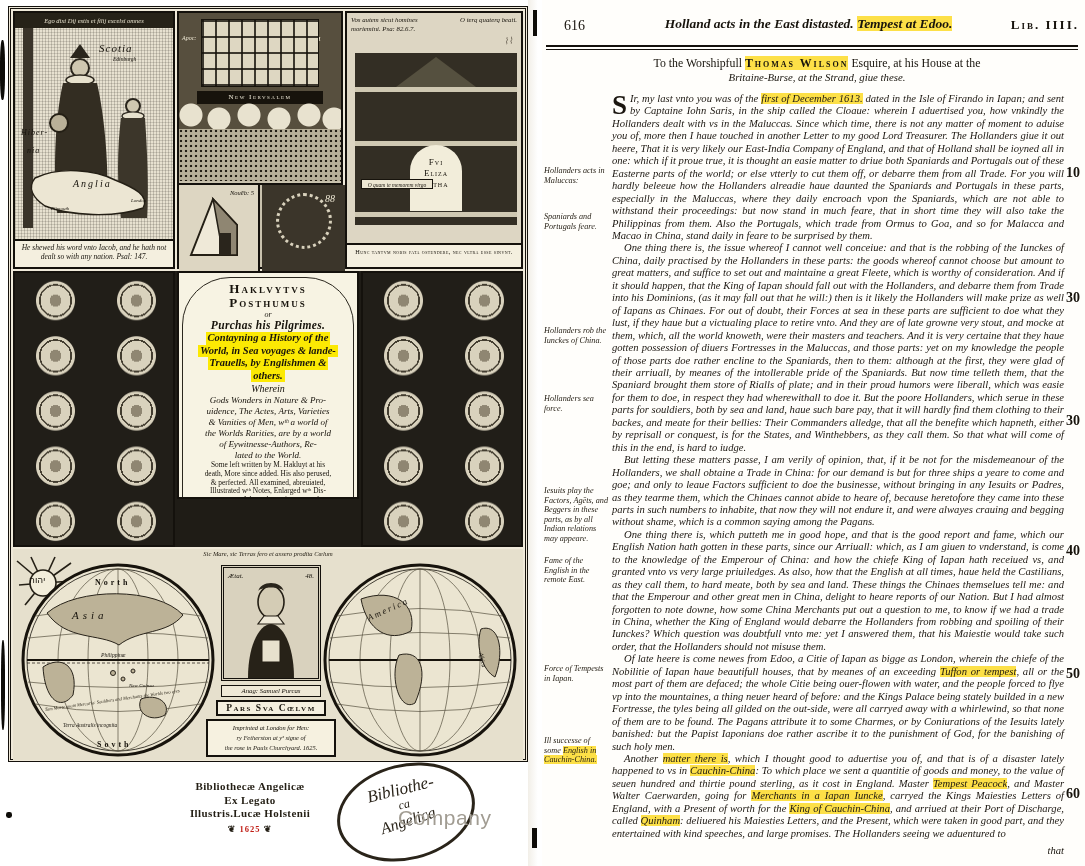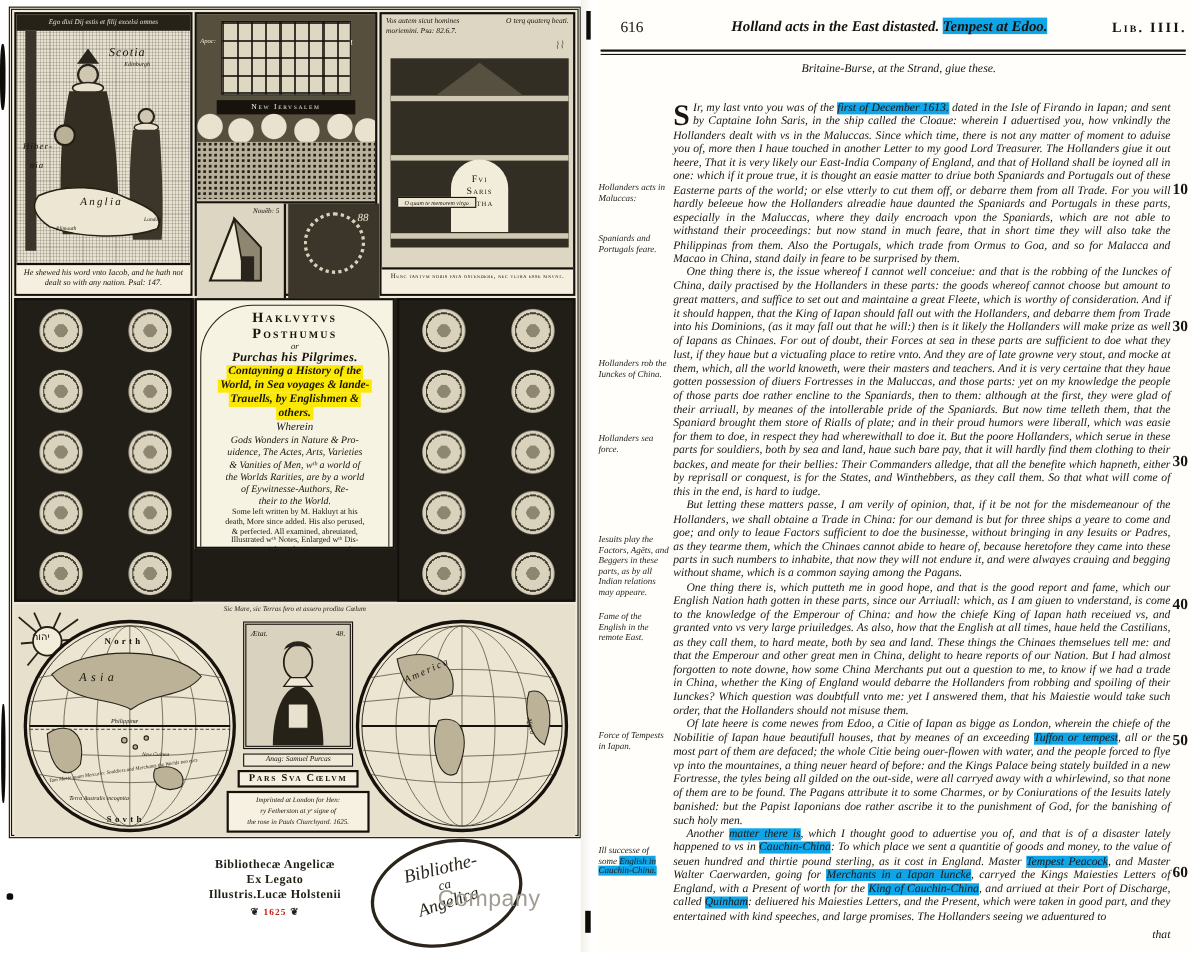--- a/index.html
+++ b/index.html
@@ -145,21 +145,21 @@
   .speck { position:absolute; background:#0e0c08; border-radius:40%; }
 
   
   .gutter { position:absolute; left:528px; top:0; width:14px; height:866px;
             background:linear-gradient(90deg,#f2efe8, #ffffff 70%); }
   .gut-mark1 { position:absolute; left:533px; top:10px; width:4px; height:26px; background:#0e0c08; }
   .gut-mark2 { position:absolute; left:532px; top:828px; width:5px; height:20px; background:#0e0c08; }
 
   
   .right-page { position:absolute; left:542px; top:0; width:543px; height:866px; background:#fffefb; }
-  .hl { background:#0ea5e9; }
+  .hl { background:#fde047; }
   .sc { font-variant:small-caps; letter-spacing:2px; font-style:normal; font-weight:bold; }
 
   .rp-header { position:absolute; left:0; top:16px; width:100%; height:24px; }
   .rp-pagenum { position:absolute; left:22px; top:2px; font-size:14px; }
   .rp-title { position:absolute; left:60px; right:70px; top:0; text-align:center; font-style:italic;
               font-size:13.5px; font-weight:bold; }
   .rp-lib { position:absolute; right:6px; top:1px; font-variant:small-caps; font-weight:bold;
             font-size:13px; letter-spacing:2px; }
   .rp-rule { position:absolute; left:4px; top:45px; width:532px; height:5px;
              border-top:2px solid #14110c; border-bottom:1px solid #14110c; }
@@ -244,21 +244,21 @@
             <span class="pc-m2">O terq quaterq beati.</span>
             <span class="pc-sig">⌇⌇</span>
           </div>
           <div class="pc-monument etch">
             <div class="pc-bar" style="top:34px;"></div>
             <div class="pc-bar" style="top:88px;"></div>
             <div class="pc-bar" style="bottom:8px;"></div>
             <div class="pc-ped"></div>
             <div class="pc-arch">
               <div>Fvi</div>
-              <div>Saris</div>
+              <div>Eliza</div>
               <div>betha</div>
             </div>
             <div class="pc-ribbon">O quam te memorem virgo</div>
           </div>
           <div class="pc-caption">Hunc tantvm nobis fata ostendere, nec vltra esse sinvnt.</div>
         </div>
       </div>
 
       <div class="mid-row">
         <div class="medallions med-left"></div>
@@ -272,21 +272,21 @@
                 <div class="tline t-hl">Contayning a History of the</div>
                 <div class="tline t-hl">World, in Sea voyages &amp; lande-</div>
                 <div class="tline t-hl">Trauells, by Englishmen &amp;</div>
                 <div class="tline t-hl">others.</div>
                 <div class="tline t-wherein">Wherein</div>
                 <div class="tline t-mid">Gods Wonders in Nature &amp; Pro-</div>
                 <div class="tline t-mid">uidence, The Actes, Arts, Varieties</div>
                 <div class="tline t-mid">&amp; Vanities of Men, wᵗʰ a world of</div>
                 <div class="tline t-mid">the Worlds Rarities, are by a world</div>
                 <div class="tline t-mid">of Eywitnesse-Authors, Re-</div>
-                <div class="tline t-mid">their to the World.</div>
+                <div class="tline t-mid">lated to the World.</div>
                 <div class="tline t-small">Some left written by M. Hakluyt at his</div>
                 <div class="tline t-small">death, More since added. His also perused,</div>
                 <div class="tline t-small">&amp; perfected. All examined, abreuiated,</div>
                 <div class="tline t-small">Illustrated wᵗʰ Notes, Enlarged wᵗʰ Dis-</div>
                 <div class="tline t-small">courses, Adorned wᵗʰ pictures, and</div>
                 <div class="tline t-small">Expressed in Mapps. In fower</div>
                 <div class="tline t-small">Parts, Each containing fiue</div>
                 <div class="tline t-books">Bookes.</div>
               </div>
             <div class="t-byline"><span>By </span><span class="hl">Samvel Pvrchas B.D.</span></div>
@@ -421,31 +421,32 @@
   <div class="right-page">
 
     <div class="rp-header">
       <span class="rp-pagenum">616</span>
       <span class="rp-title"><span>Holland acts in the East distasted. </span><span class="hl">Tempest at Edoo.</span></span>
       <span class="rp-lib">Lib. IIII.</span>
     </div>
     <div class="rp-rule"></div>
 
     <div class="rp-salute">
+      <div class="rp-salute-l1"><span>To the Worshipfull </span><span class="hl sc">Thomas Wilson</span><span> Esquire, at his House at the</span></div>
       <div class="rp-salute-l2"><span>Britaine-Burse, at the Strand, giue these.</span></div>
     </div>
 
     <div class="margin-note" style="top:166px;"><span>Hollanders acts in Maluccas:</span></div>
     <div class="margin-note" style="top:212px;"><span>Spaniards and Portugals feare.</span></div>
     <div class="margin-note" style="top:326px;"><span>Hollanders rob the Iunckes of China.</span></div>
     <div class="margin-note" style="top:394px;font-style:italic;"><span>Hollanders sea force.</span></div>
     <div class="margin-note" style="top:486px;"><span>Iesuits play the Factors, Agēts, and Beggers in these parts, as by all Indian relations may appeare.</span></div>
     <div class="margin-note" style="top:556px;"><span>Fame of the English in the remote East.</span></div>
     <div class="margin-note" style="top:664px;"><span>Force of Tempests in Iapan.</span></div>
-    <div class="margin-note" style="top:768px;"><span>Ill successe of some </span><span class="hl">English in Cauchin-China.</span></div>
+    <div class="margin-note" style="top:736px;"><span>Ill successe of some </span><span class="hl">English in Cauchin-China.</span></div>
 
     <div class="line-no" style="top:165px;">10</div>
     <div class="line-no" style="top:290px;">30</div>
     <div class="line-no" style="top:413px;font-family:Liberation Serif, serif;">30</div>
     <div class="line-no" style="top:543px;">40</div>
     <div class="line-no" style="top:666px;">50</div>
     <div class="line-no" style="top:786px;">60</div>
 
     <div class="rp-body">
       <p class="first">

